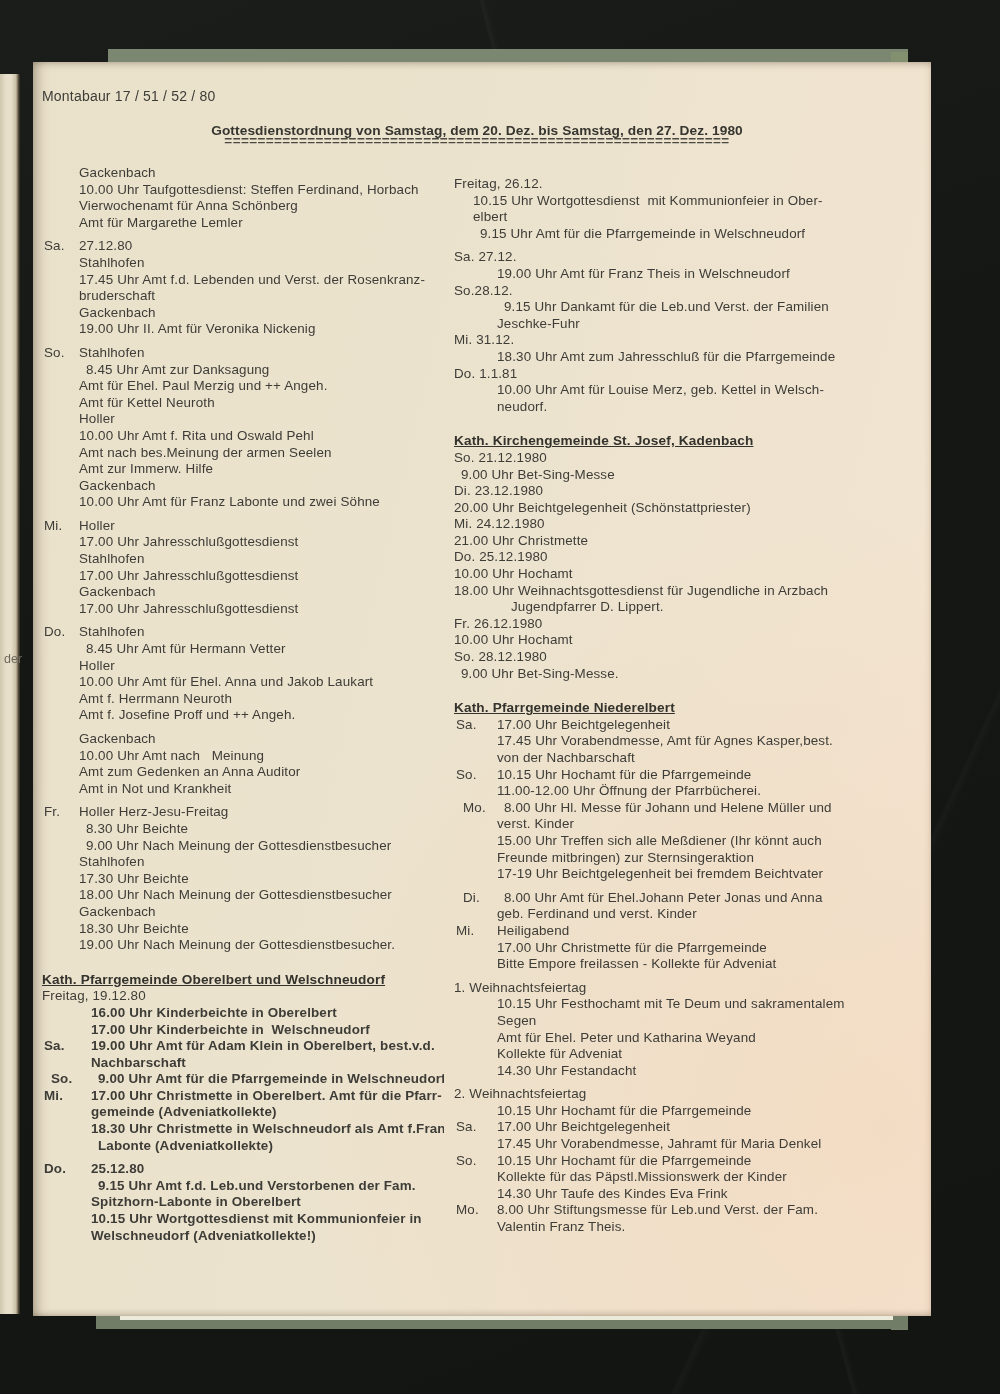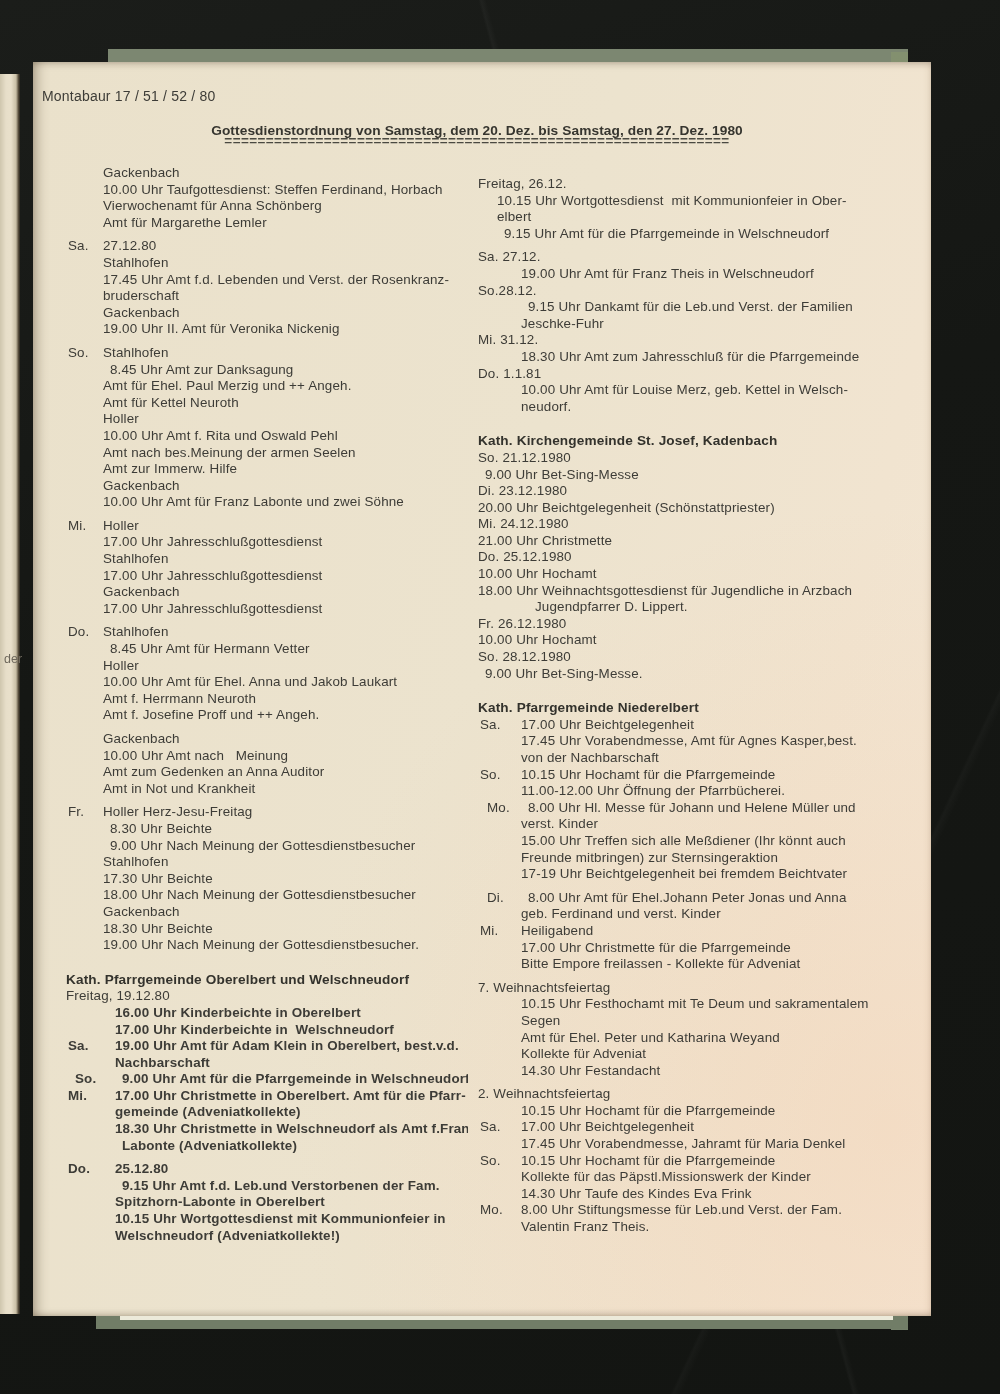--- a/index.html
+++ b/index.html
@@ -34,33 +34,33 @@
     color:#3d3c37;
   }
   .issue{position:absolute;left:9px;top:26px;font-size:14px;letter-spacing:0.2px;}
   .title{position:absolute;left:0;right:10px;top:61px;text-align:center;
     font-weight:bold;font-size:13.7px;letter-spacing:0.1px;color:#36352f;}
   .equals{position:absolute;left:0;right:10px;top:73px;text-align:center;
     font-weight:bold;font-size:13.5px;letter-spacing:0.4px;color:#4a4941;
     line-height:12px;white-space:pre;}
   .content{position:absolute;left:9px;top:103px;right:4px;display:flex;gap:10px;}
   .col{overflow:hidden;}
-  .col-left{flex:0 0 402px;margin-left:24px;}
+  .col-left{flex:0 0 402px;}
   .col-right{flex:1;margin-top:11px;}
   .ln{position:relative;white-space:pre;font-size:13.4px;line-height:16.6px;letter-spacing:0.15px;}
   .ln .day{position:absolute;left:2px;top:0;}
   .ln.b{font-weight:bold;color:#33322c;font-size:13.6px;}
   .col-left .i1{padding-left:37px;}
   .col-left .i2{padding-left:49px;font-weight:bold;}
   .col-right .i1{padding-left:19px;}
   .col-right .i2{padding-left:43px;}
   .col-right .i3{padding-left:57px;}
   .ln.h{text-indent:7px;}
   .ln.sp1{margin-top:7px;}
-  .ln.sp2{margin-top:18px;}
+  .ln.sp2{margin-top:18px;text-decoration:underline;}
 </style>
 </head>
 <body>
 
 <div class="frame"></div>
 <div class="green-top"></div>
 <div class="green-right"></div>
 <div class="green-bottom"></div>
 <div class="white-edge"></div>
 
@@ -175,21 +175,21 @@
         <div class="ln i2 h"><span class="day">Mo.</span>8.00 Uhr Hl. Messe für Johann und Helene Müller und</div>
         <div class="ln i2">verst. Kinder</div>
         <div class="ln i2">15.00 Uhr Treffen sich alle Meßdiener (Ihr könnt auch</div>
         <div class="ln i2">Freunde mitbringen) zur Sternsingeraktion</div>
         <div class="ln i2">17-19 Uhr Beichtgelegenheit bei fremdem Beichtvater</div>
         <div class="ln i2 h sp1"><span class="day">Di.</span>8.00 Uhr Amt für Ehel.Johann Peter Jonas und Anna</div>
         <div class="ln i2">geb. Ferdinand und verst. Kinder</div>
         <div class="ln i2"><span class="day">Mi.</span>Heiligabend</div>
         <div class="ln i2">17.00 Uhr Christmette für die Pfarrgemeinde</div>
         <div class="ln i2">Bitte Empore freilassen - Kollekte für Adveniat</div>
-        <div class="ln i0 sp1">7. Weihnachtsfeiertag</div>
+        <div class="ln i0 sp1">1. Weihnachtsfeiertag</div>
         <div class="ln i2">10.15 Uhr Festhochamt mit Te Deum und sakramentalem</div>
         <div class="ln i2">Segen</div>
         <div class="ln i2">Amt für Ehel. Peter und Katharina Weyand</div>
         <div class="ln i2">Kollekte für Adveniat</div>
         <div class="ln i2">14.30 Uhr Festandacht</div>
         <div class="ln i0 sp1">2. Weihnachtsfeiertag</div>
         <div class="ln i2">10.15 Uhr Hochamt für die Pfarrgemeinde</div>
         <div class="ln i2"><span class="day">Sa.</span>17.00 Uhr Beichtgelegenheit</div>
         <div class="ln i2">17.45 Uhr Vorabendmesse, Jahramt für Maria Denkel</div>
         <div class="ln i2"><span class="day">So.</span>10.15 Uhr Hochamt für die Pfarrgemeinde</div>

